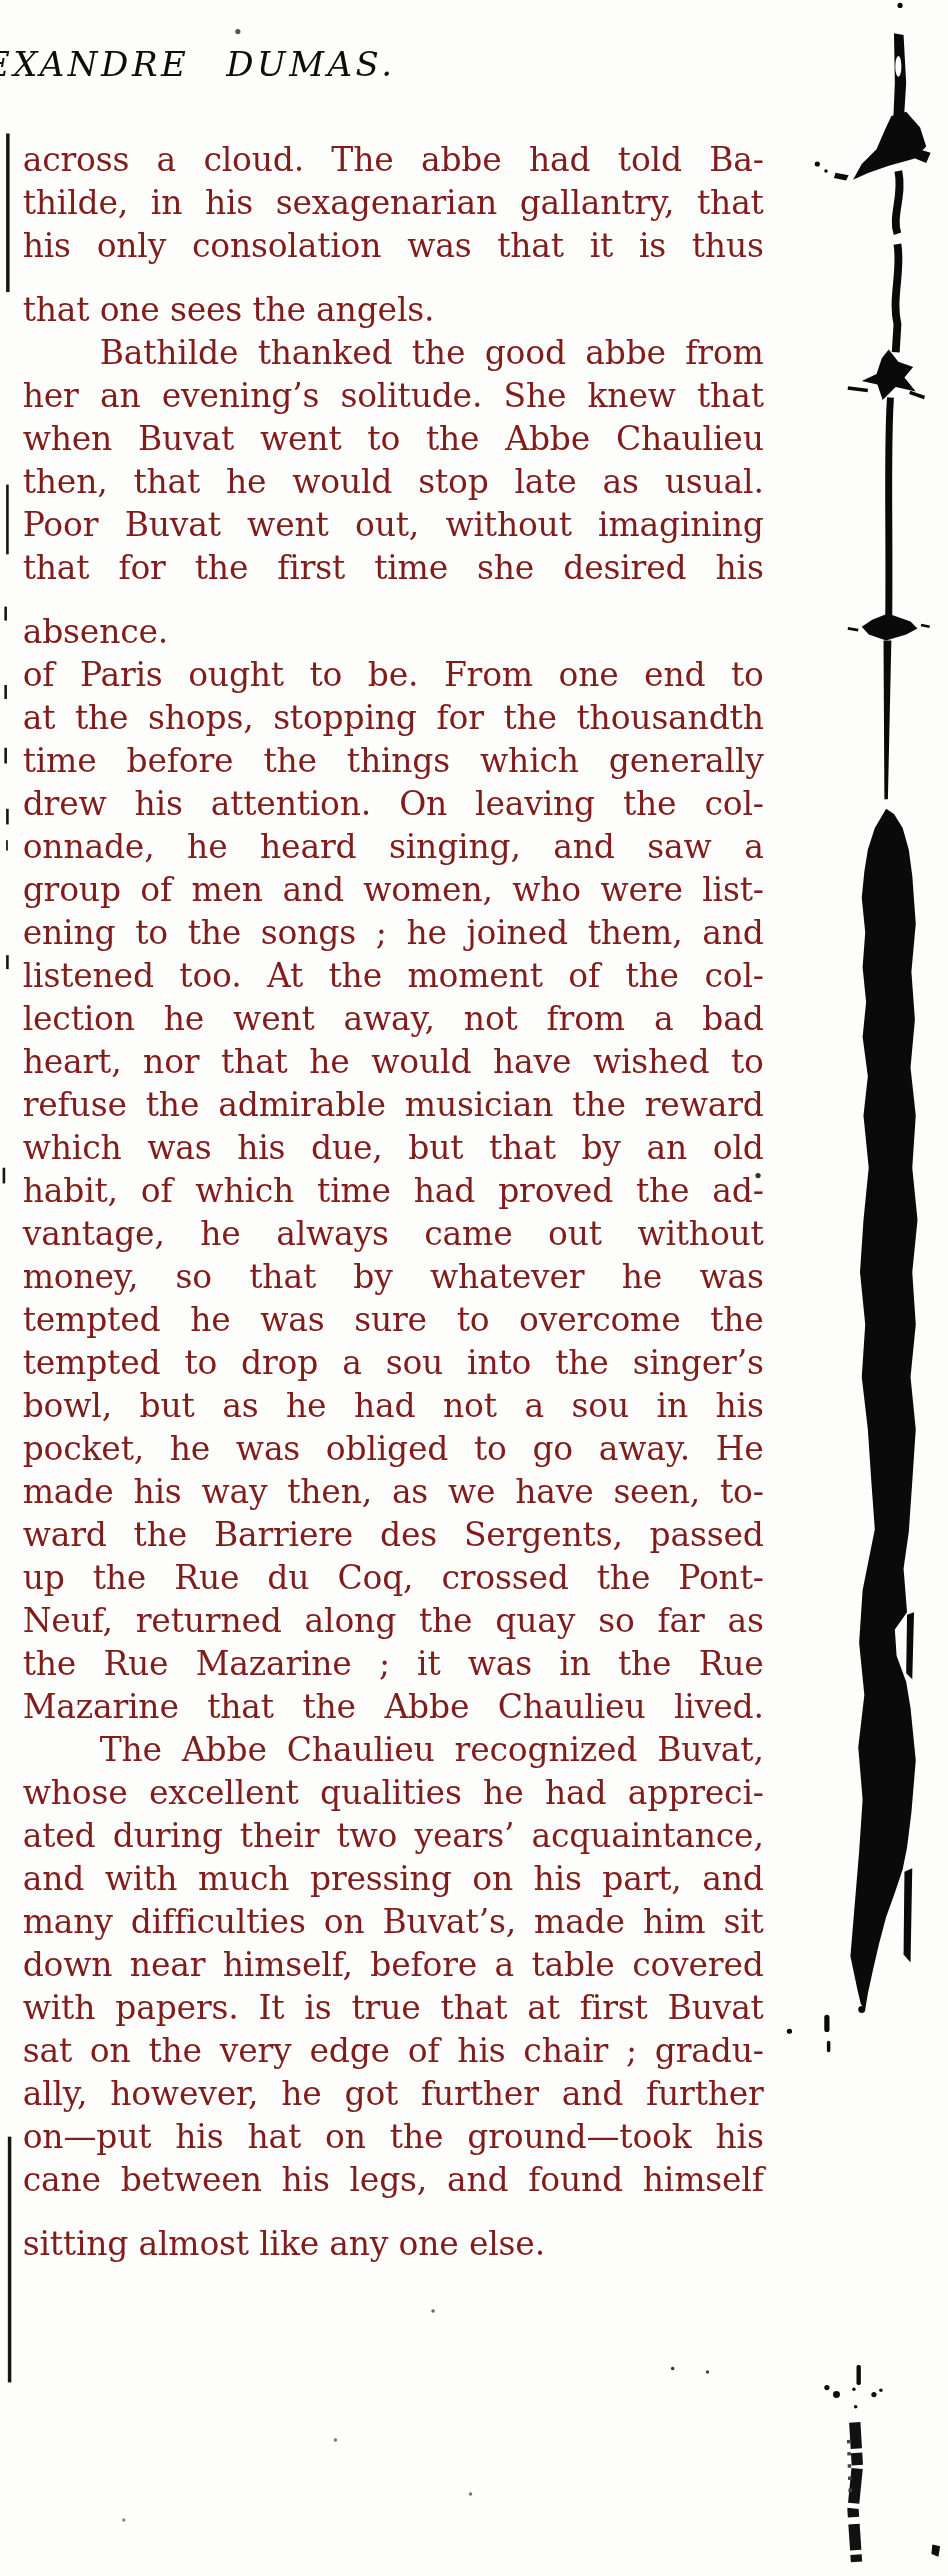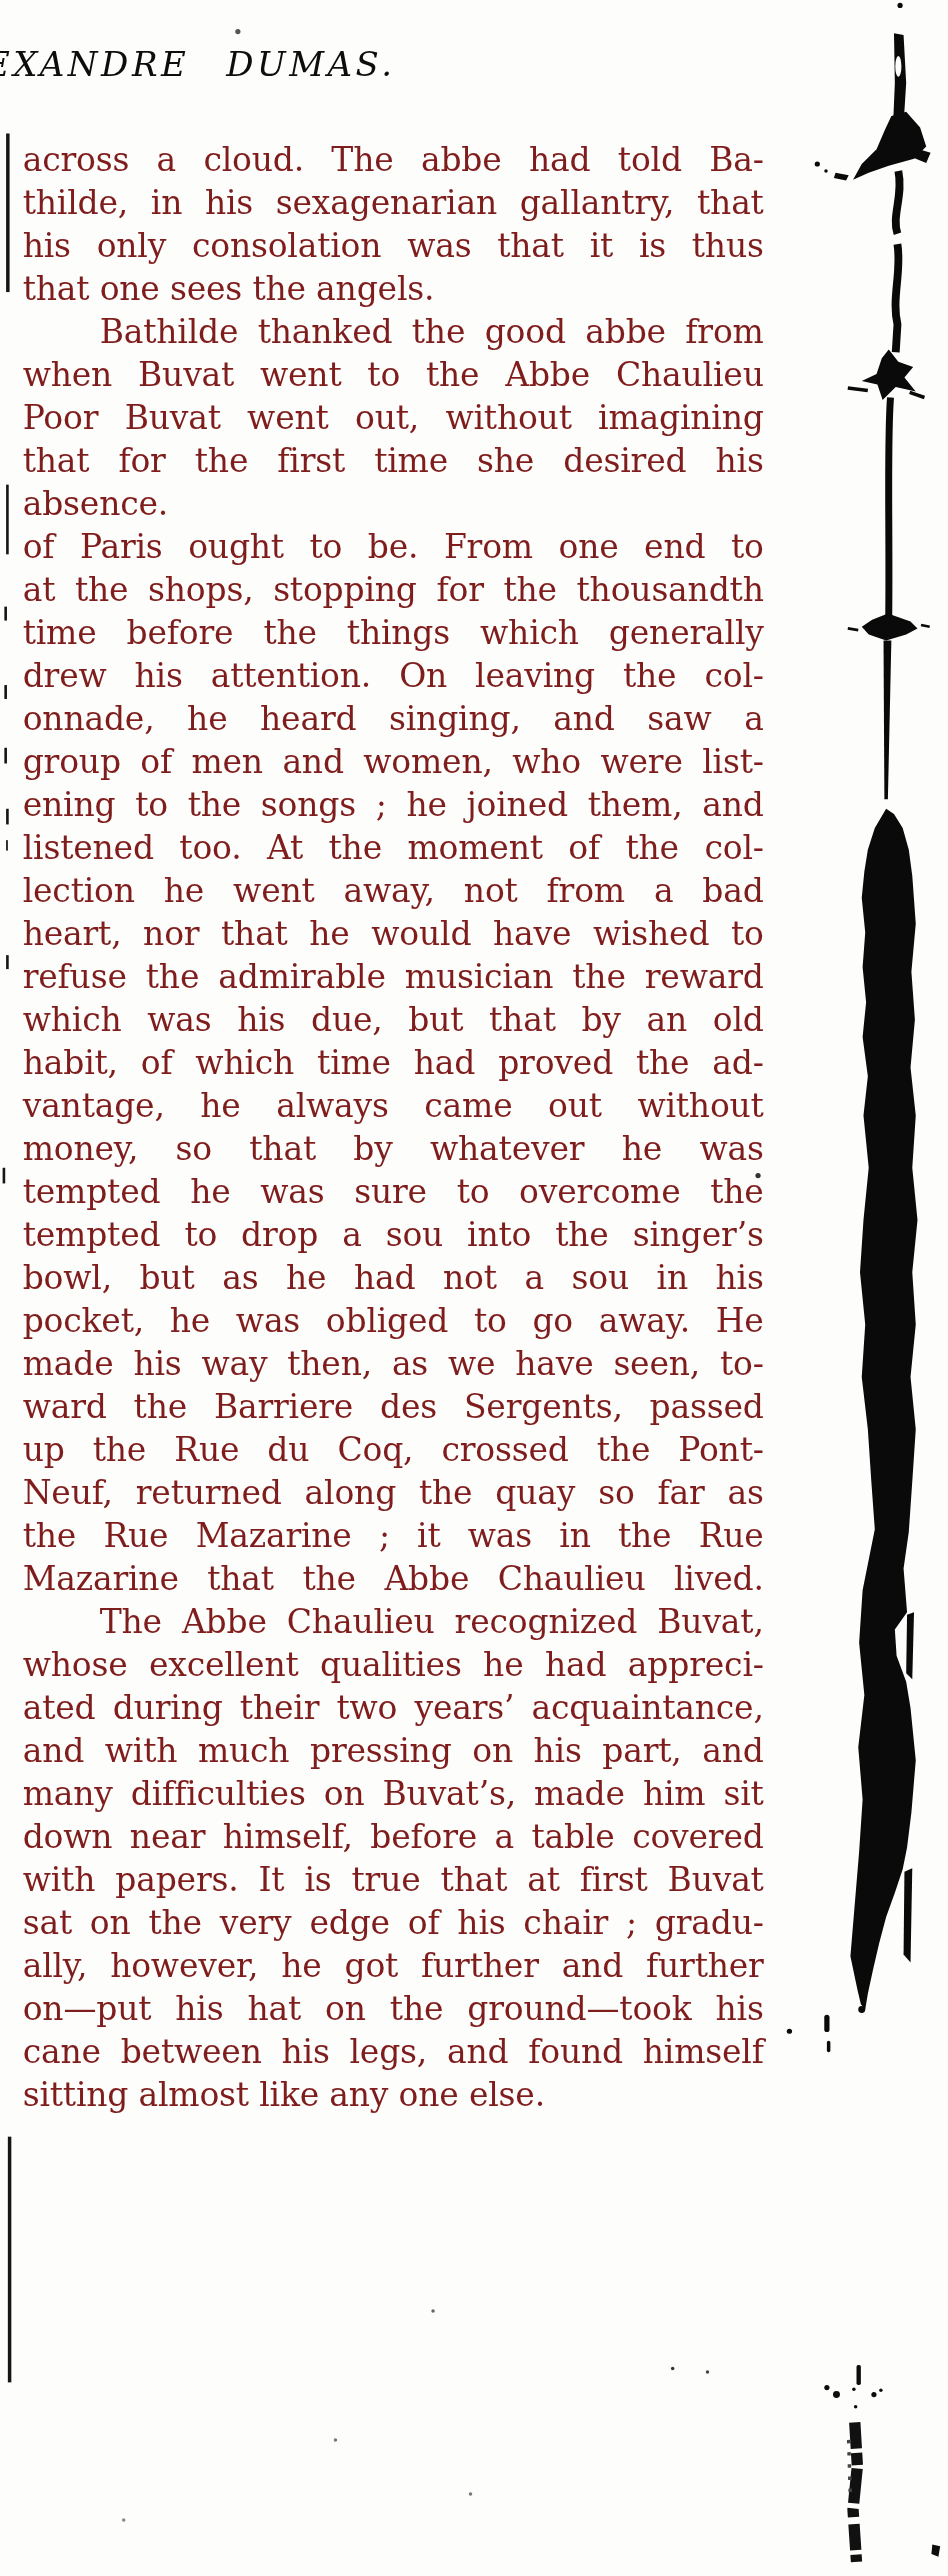--- a/index.html
+++ b/index.html
@@ -30,37 +30,39 @@
     height:43px;
     line-height:43px;
     font-size:33px;
     letter-spacing:-0.2px;
     white-space:normal;
     text-align:justify;
     text-align-last:justify;
     color:#7f1d1d;
   }
   .line.indent{text-indent:77px;}
-  .line.last{text-align:left;text-align-last:left;}
+  .line.last{text-align:left;text-align-last:left;margin-top:21px;}
   .artifacts{position:absolute;left:0;top:0;pointer-events:none;}
 </style>
 </head>
 <body>
 
 <div class="page">
 
   <div class="running-head">EXANDRE DUMAS.</div>
 
   <div class="text-block">
       <div class="line">across a cloud. The abbe had told Ba-</div>
       <div class="line">thilde, in his sexagenarian gallantry, that</div>
       <div class="line">his only consolation was that it is thus</div>
       <div class="line last">that one sees the angels.</div>
       <div class="line indent">Bathilde thanked the good abbe from</div>
+      <div class="line">her an evening’s solitude. She knew that</div>
       <div class="line">when Buvat went to the Abbe Chaulieu</div>
+      <div class="line">then, that he would stop late as usual.</div>
       <div class="line">Poor Buvat went out, without imagining</div>
       <div class="line">that for the first time she desired his</div>
       <div class="line last">absence.</div>
       <div class="line">of Paris ought to be. From one end to</div>
       <div class="line">at the shops, stopping for the thousandth</div>
       <div class="line">time before the things which generally</div>
       <div class="line">drew his attention. On leaving the col-</div>
       <div class="line">onnade, he heard singing, and saw a</div>
       <div class="line">group of men and women, who were list-</div>
       <div class="line">ening to the songs ; he joined them, and</div>

